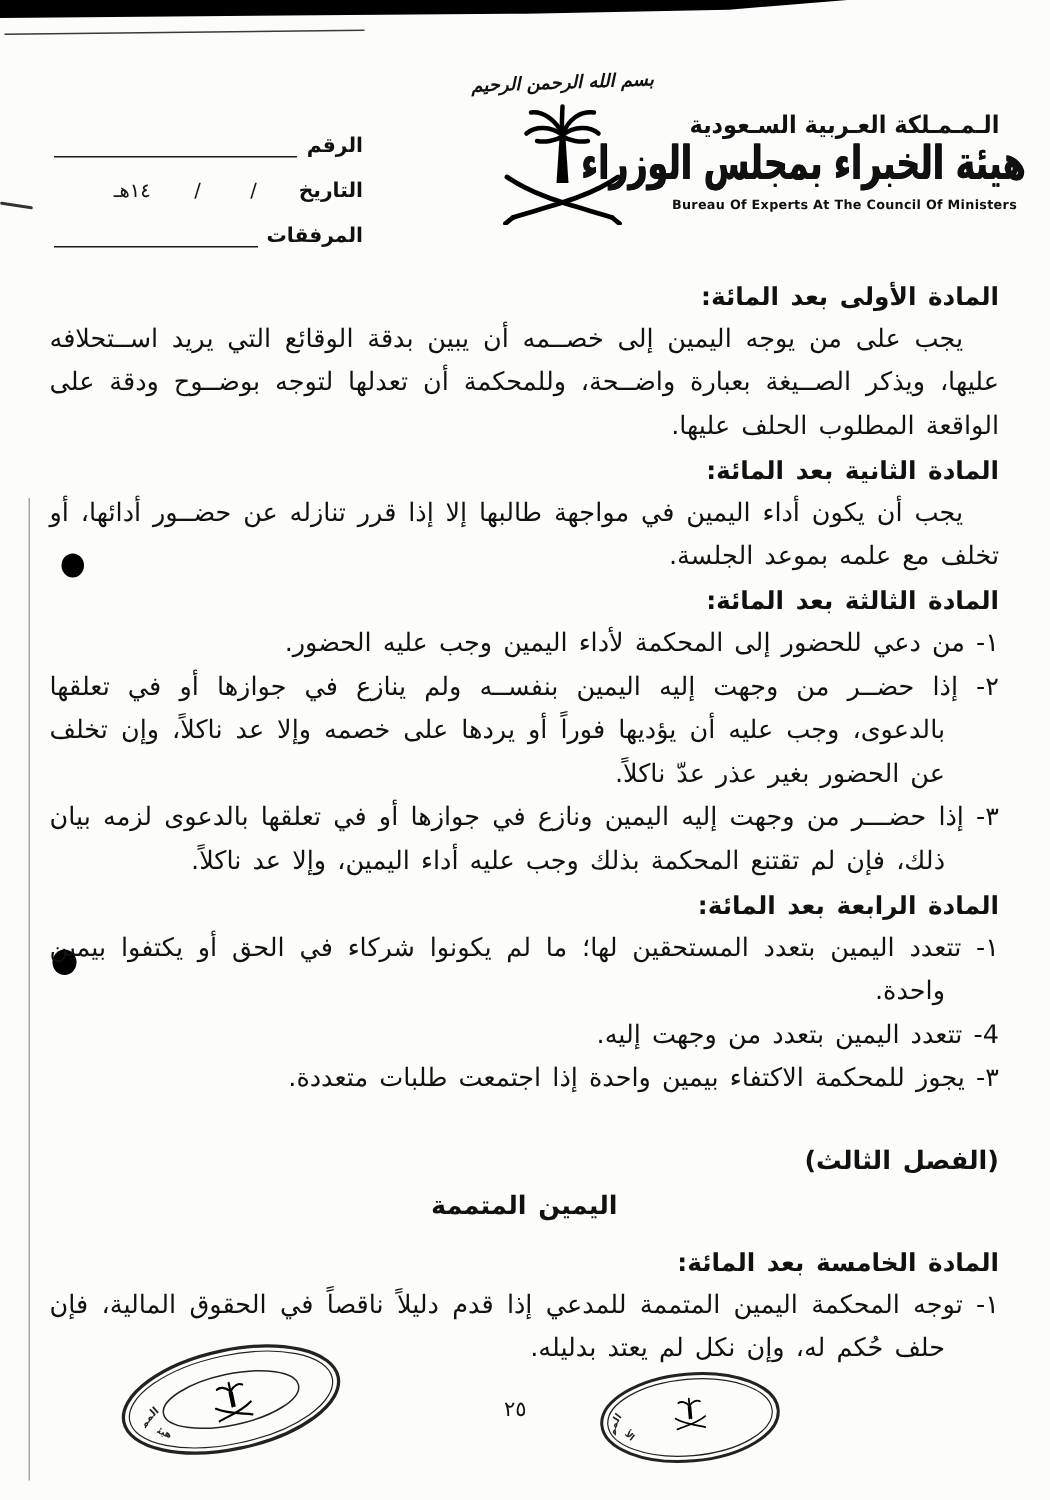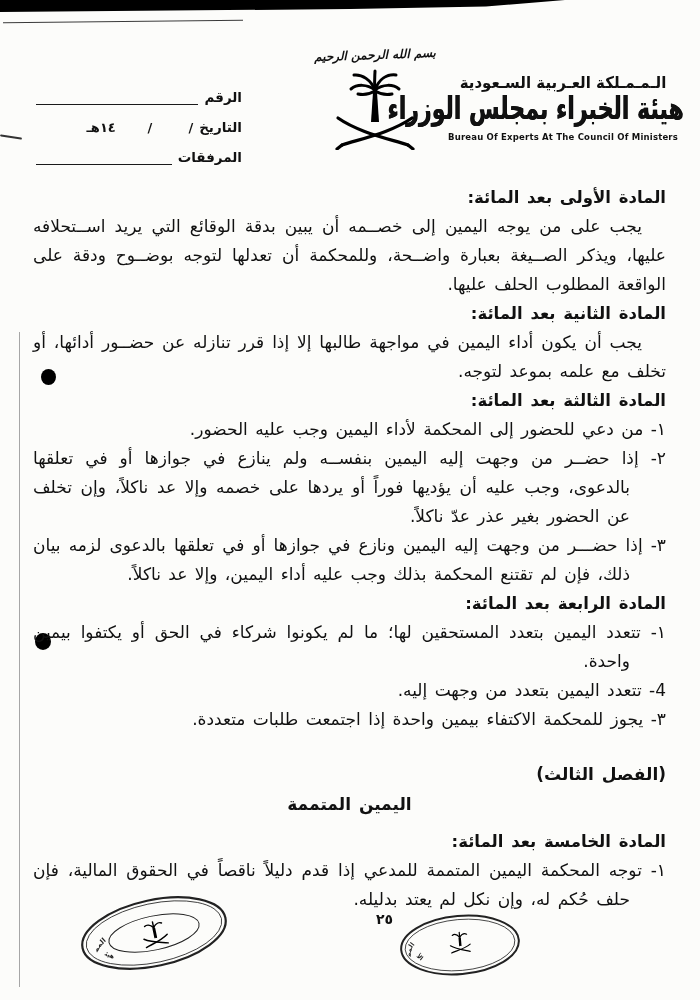--- a/index.html
+++ b/index.html
@@ -27,34 +27,34 @@
   .bureau-en{font-size:8.5px; font-weight:bold; margin-top:9px; letter-spacing:.2px; direction:ltr;}
 
   .hdr-center{position:absolute; top:48px; left:295px; width:160px; text-align:center;}
   .bismillah{font-size:12px; font-weight:bold; font-style:italic; transform:rotate(-2deg);}
   .emblem{margin-top:4px;}
 
   .hdr-fields{position:absolute; top:85px; left:36px; width:206px; font-size:13.5px; font-weight:bold;}
   .field-row{display:flex; align-items:flex-end; height:20px; margin-bottom:10px;}
   .field-label{white-space:nowrap; margin-left:6px;margin-top:13px;}
   .field-line{flex:1; border-bottom:1.5px solid #1a1a1a; height:14px;}
-  .field-value{flex:1; white-space:pre; font-weight:bold; font-size:13px; text-align:right; padding-left:18px;}
+  .field-value{flex:1; white-space:pre; font-weight:normal; font-size:13px; text-align:center; padding-left:18px;}
 
   
   .doc-body{position:absolute; top:183px; right:34px; left:33px;
     font-size:17px; line-height:29px; word-spacing:2px; text-align:right;}
   .sec{margin:0;text-align:right;}
   .sec.heading{font-weight:bold; font-size:16.5px;}
   .sec.para{text-align:justify; text-indent:24px;}
   .sec.item{text-align:justify; padding-right:36px; text-indent:-36px;}
   .sec.center{text-align:right; font-weight:bold; margin-top:26px;}
   .sec.centerbold{text-align:center; font-weight:bold; margin-top:1px; margin-bottom:8px;}
 
   
-  .page-number{position:absolute; top:911px; left:336px; font-size:14px; font-weight:bold;margin-left:40px;}
+  .page-number{position:absolute; top:932px; left:336px; font-size:14px; font-weight:normal;}
   .stamp{position:absolute;}
   .stamp.left{left:78px; top:897px; transform:rotate(-12deg);}
   .stamp.right{left:398px; top:913px; transform:rotate(-5deg);}
   svg text{font-family:"DejaVu Sans", sans-serif; font-weight:bold; fill:#222;}
 </style>
 </head>
 <body>
 
 <div class="page">
 
@@ -105,21 +105,21 @@
     <div class="field-row">
       <span class="field-label">المرفقات</span>
       <span class="field-line"></span>
     </div>
   </div>
 
   <div class="doc-body">
       <div class="sec heading">المادة الأولى بعد المائة:</div>
       <div class="sec para">يجب على من يوجه اليمين إلى خصــمه أن يبين بدقة الوقائع التي يريد اســتحلافه عليها، ويذكر الصــيغة بعبارة واضــحة، وللمحكمة أن تعدلها لتوجه بوضــوح ودقة على الواقعة المطلوب الحلف عليها.</div>
       <div class="sec heading">المادة الثانية بعد المائة:</div>
-      <div class="sec para">يجب أن يكون أداء اليمين في مواجهة طالبها إلا إذا قرر تنازله عن حضــور أدائها، أو تخلف مع علمه بموعد لتوجه.</div>
+      <div class="sec para">يجب أن يكون أداء اليمين في مواجهة طالبها إلا إذا قرر تنازله عن حضــور أدائها، أو تخلف مع علمه بموعد الجلسة.</div>
       <div class="sec heading">المادة الثالثة بعد المائة:</div>
       <div class="sec item">١- من دعي للحضور إلى المحكمة لأداء اليمين وجب عليه الحضور.</div>
       <div class="sec item">٢- إذا حضــر من وجهت إليه اليمين بنفســه ولم ينازع في جوازها أو في تعلقها بالدعوى، وجب عليه أن يؤديها فوراً أو يردها على خصمه وإلا عد ناكلاً، وإن تخلف عن الحضور بغير عذر عدّ ناكلاً.</div>
       <div class="sec item">٣- إذا حضـــر من وجهت إليه اليمين ونازع في جوازها أو في تعلقها بالدعوى لزمه بيان ذلك، فإن لم تقتنع المحكمة بذلك وجب عليه أداء اليمين، وإلا عد ناكلاً.</div>
       <div class="sec heading">المادة الرابعة بعد المائة:</div>
       <div class="sec item">١- تتعدد اليمين بتعدد المستحقين لها؛ ما لم يكونوا شركاء في الحق أو يكتفوا بيمين واحدة.</div>
       <div class="sec item">4- تتعدد اليمين بتعدد من وجهت إليه.</div>
       <div class="sec item">٣- يجوز للمحكمة الاكتفاء بيمين واحدة إذا اجتمعت طلبات متعددة.</div>
       <div class="sec center">(الفصل الثالث)</div>
       <div class="sec centerbold">اليمين المتممة</div>

